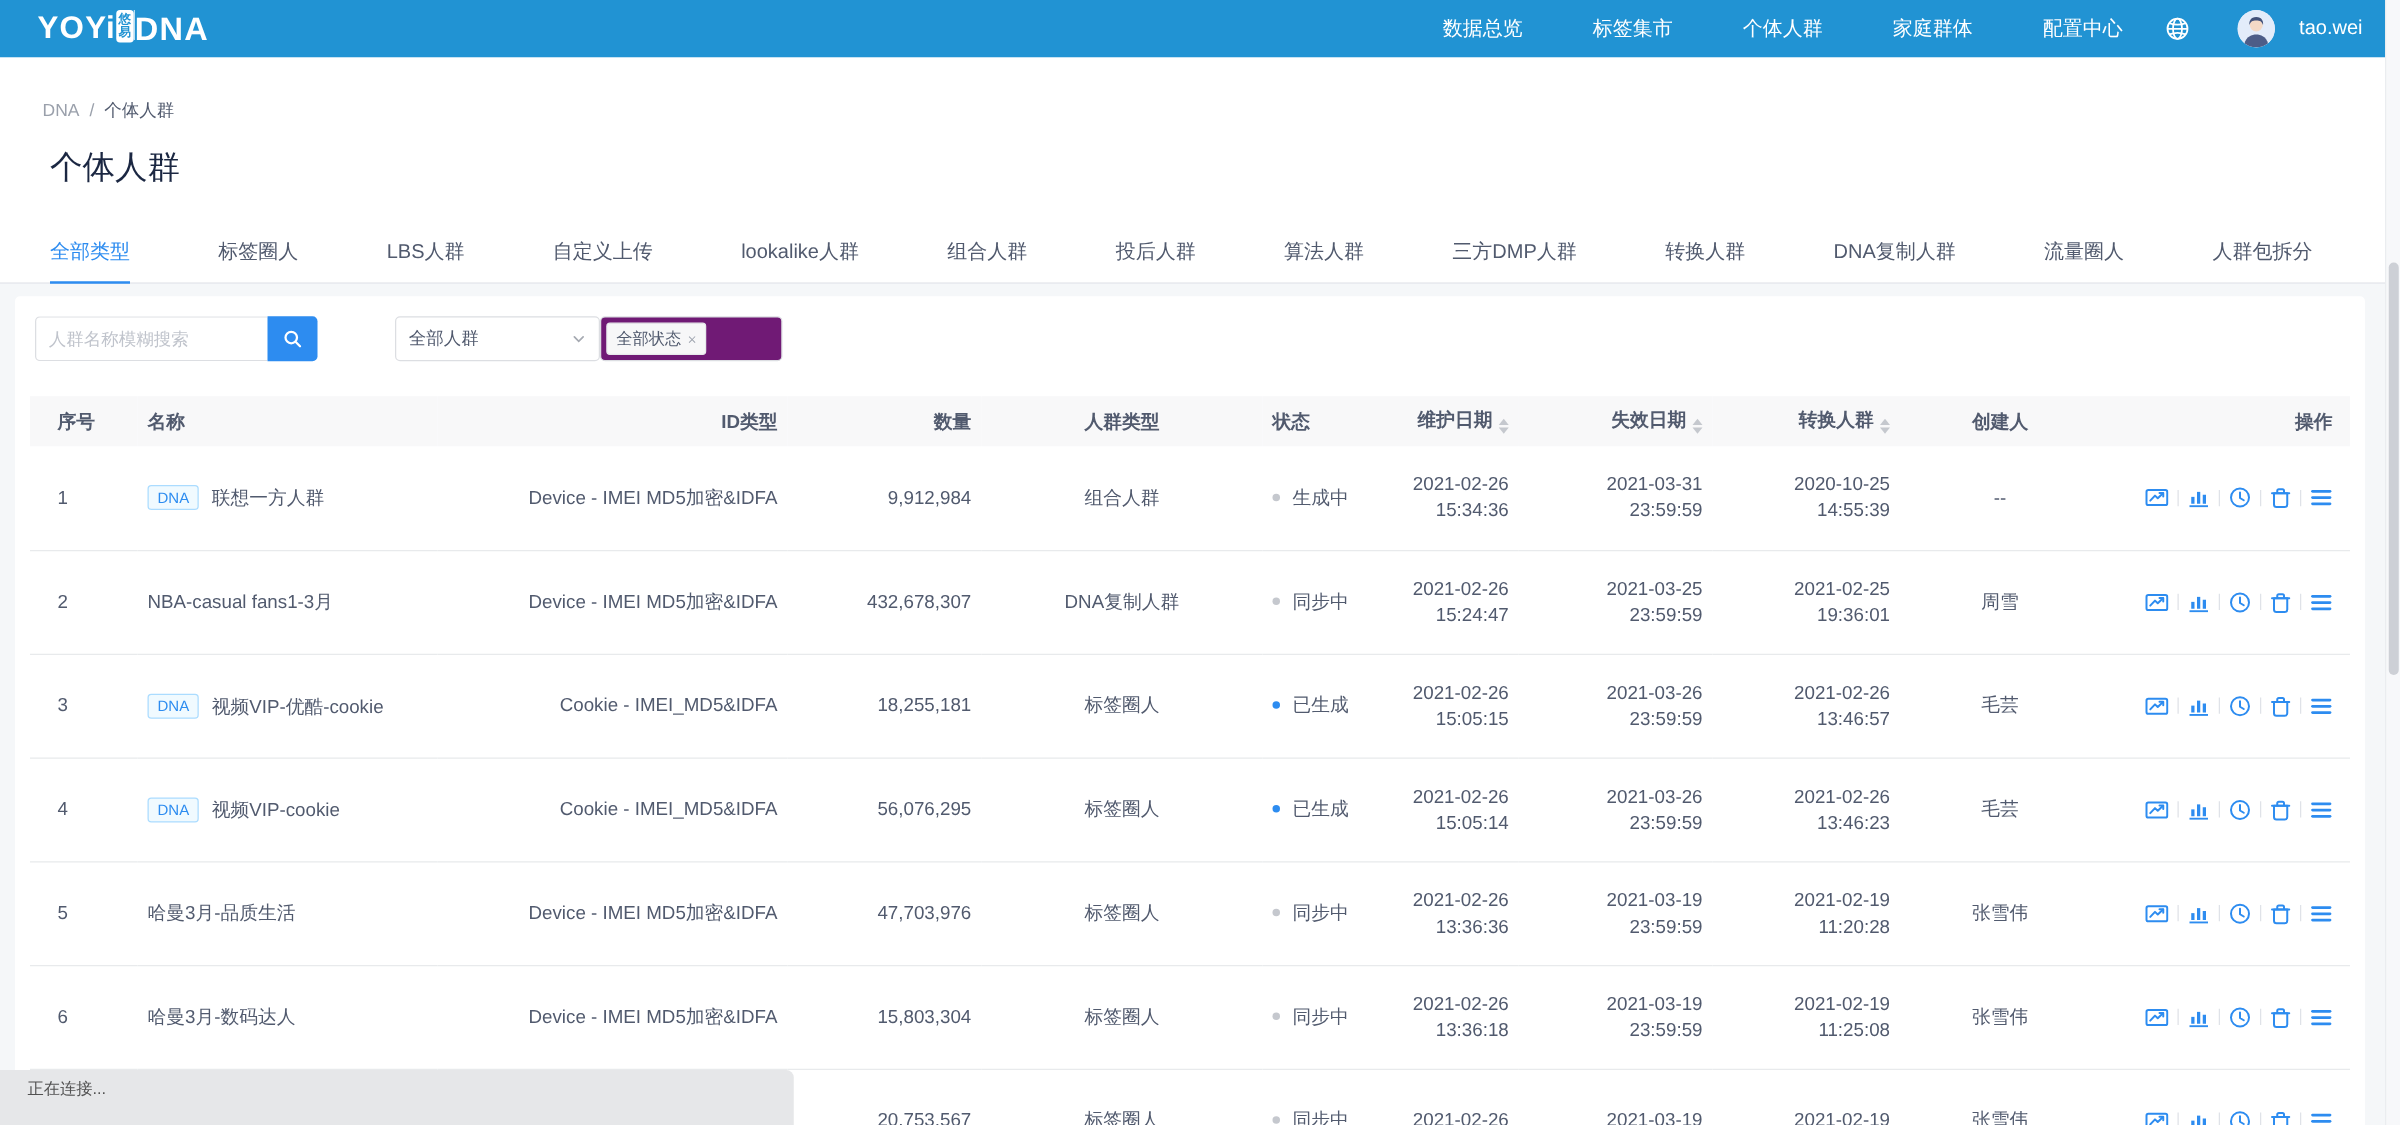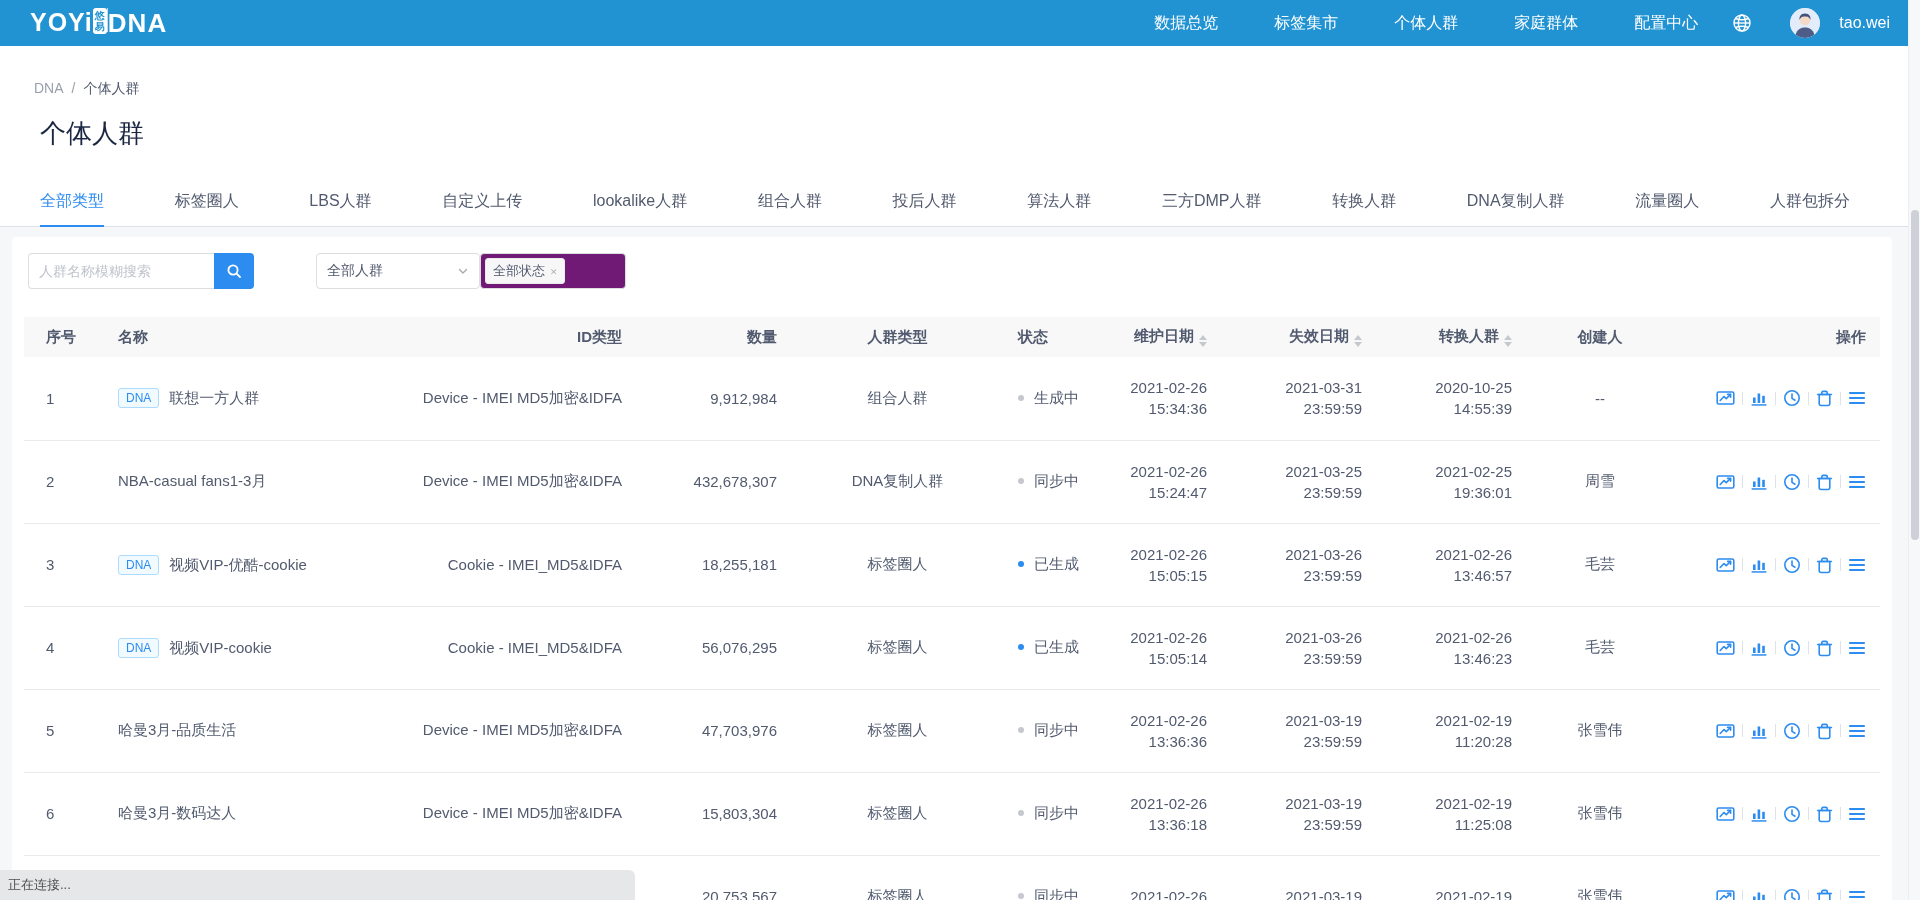--- a/index.html
+++ b/index.html
@@ -81,23 +81,23 @@
     cursor:pointer; }
   .sorter i { display:block; width:0; height:0; border-left:4px solid transparent;
     border-right:4px solid transparent; }
   .sorter .up { border-bottom:5px solid #c5c8ce; margin-bottom:2px; }
   .sorter .down { border-top:5px solid #c5c8ce; }
   .actions { display:flex; align-items:center; justify-content:flex-end; }
   .action-icon { display:flex; align-items:center; cursor:pointer; }
   .action-sep { width:1px; height:13px; background:#dfe2e8; margin:0 7px; }
 
   
-  .status-toast { position:fixed; left:0; bottom:0; width:635px; height:30px;
+  .status-toast { position:fixed; left:0; bottom:0; width:635px; height:44px;
     background:#e6e7e9; border-radius:0 6px 0 0; font-size:13px; color:#515151;
-    line-height:30px; padding-left:8px; z-index:60; }
+    line-height:30px; padding-left:22px; z-index:60; }
 
   
   .scrollbar { position:fixed; right:0; top:0; bottom:0; width:12px; background:#f7f8fa;
     border-left:1px solid #ebedf0; z-index:70; }
   .scroll-thumb { position:absolute; left:2px; top:210px; width:8px; height:330px;
     background:#cdd0d6; border-radius:4px; cursor:pointer; }
 </style>
 </head>
 <body>
 

